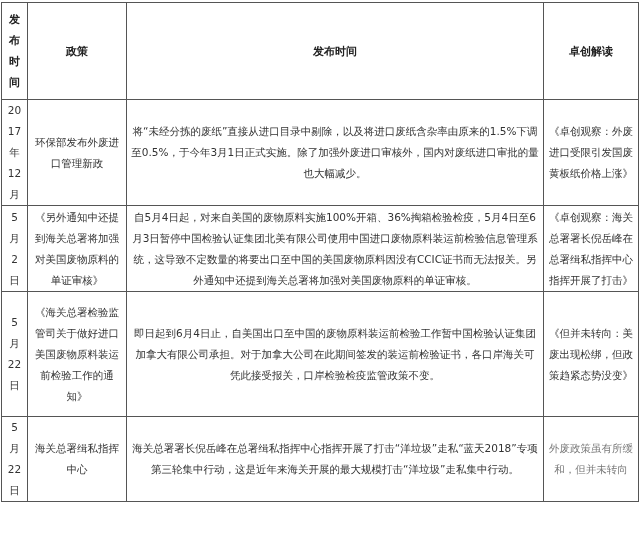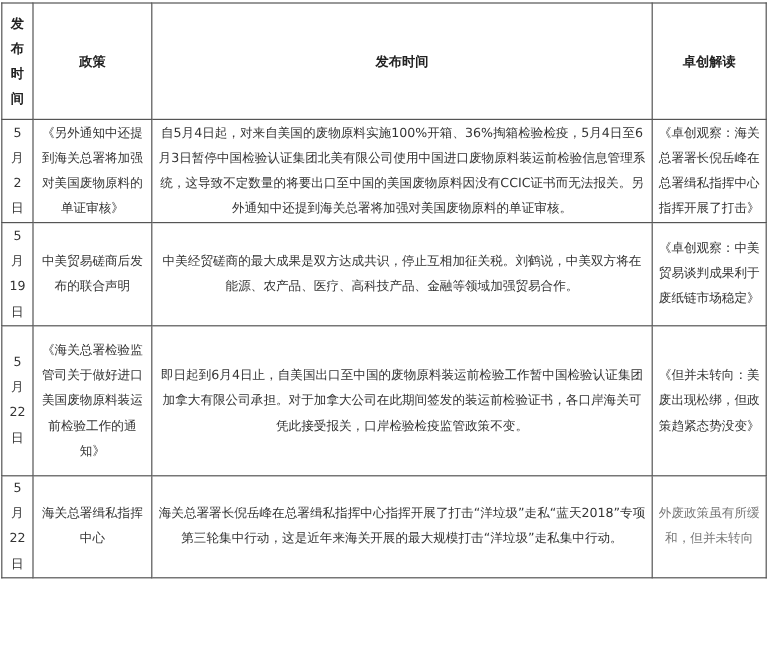--- a/index.html
+++ b/index.html
@@ -35,31 +35,31 @@
       <col class="col-content">
       <col class="col-insight">
   </colgroup>
   <tbody>
       <tr class="r-head">
     <th class="c-date">发布时间</th>
     <th>政策</th>
     <th>发布时间</th>
     <th>卓创解读</th>
   </tr>
+  <tr class="r1">
+    <td class="c-date">2017年12月</td>
+    <td>环保部发布外废进口管理新政</td>
+    <td>将“未经分拣的废纸”直接从进口目录中剔除，以及将进口废纸含杂率由原来的1.5%下调至0.5%，于今年3月1日正式实施。除了加强外废进口审核外，国内对废纸进口审批的量也大幅减少。</td>
+    <td>《卓创观察：外废进口受限引发国废黄板纸价格上涨》</td>
+  </tr>
   <tr class="r2">
     <td class="c-date">5月2日</td>
     <td>《另外通知中还提到海关总署将加强对美国废物原料的单证审核》</td>
     <td>自5月4日起，对来自美国的废物原料实施100%开箱、36%掏箱检验检疫，5月4日至6月3日暂停中国检验认证集团北美有限公司使用中国进口废物原料装运前检验信息管理系统，这导致不定数量的将要出口至中国的美国废物原料因没有CCIC证书而无法报关。另外通知中还提到海关总署将加强对美国废物原料的单证审核。</td>
     <td>《卓创观察：海关总署署长倪岳峰在总署缉私指挥中心指挥开展了打击》</td>
-  </tr>
-  <tr class="r3">
-    <td class="c-date">5月19日</td>
-    <td>中美贸易磋商后发布的联合声明</td>
-    <td>中美经贸磋商的最大成果是双方达成共识，停止互相加征关税。刘鹤说，中美双方将在能源、农产品、医疗、高科技产品、金融等领域加强贸易合作。</td>
-    <td>《卓创观察：中美贸易谈判成果利于废纸链市场稳定》</td>
   </tr>
   <tr class="r4">
     <td class="c-date">5月22日</td>
     <td>《海关总署检验监管司关于做好进口美国废物原料装运前检验工作的通知》</td>
     <td>即日起到6月4日止，自美国出口至中国的废物原料装运前检验工作暂中国检验认证集团加拿大有限公司承担。对于加拿大公司在此期间签发的装运前检验证书，各口岸海关可凭此接受报关，口岸检验检疫监管政策不变。</td>
     <td>《但并未转向：美废出现松绑，但政策趋紧态势没变》</td>
   </tr>
   <tr class="r5">
     <td class="c-date">5月22日</td>
     <td>海关总署缉私指挥中心</td>

